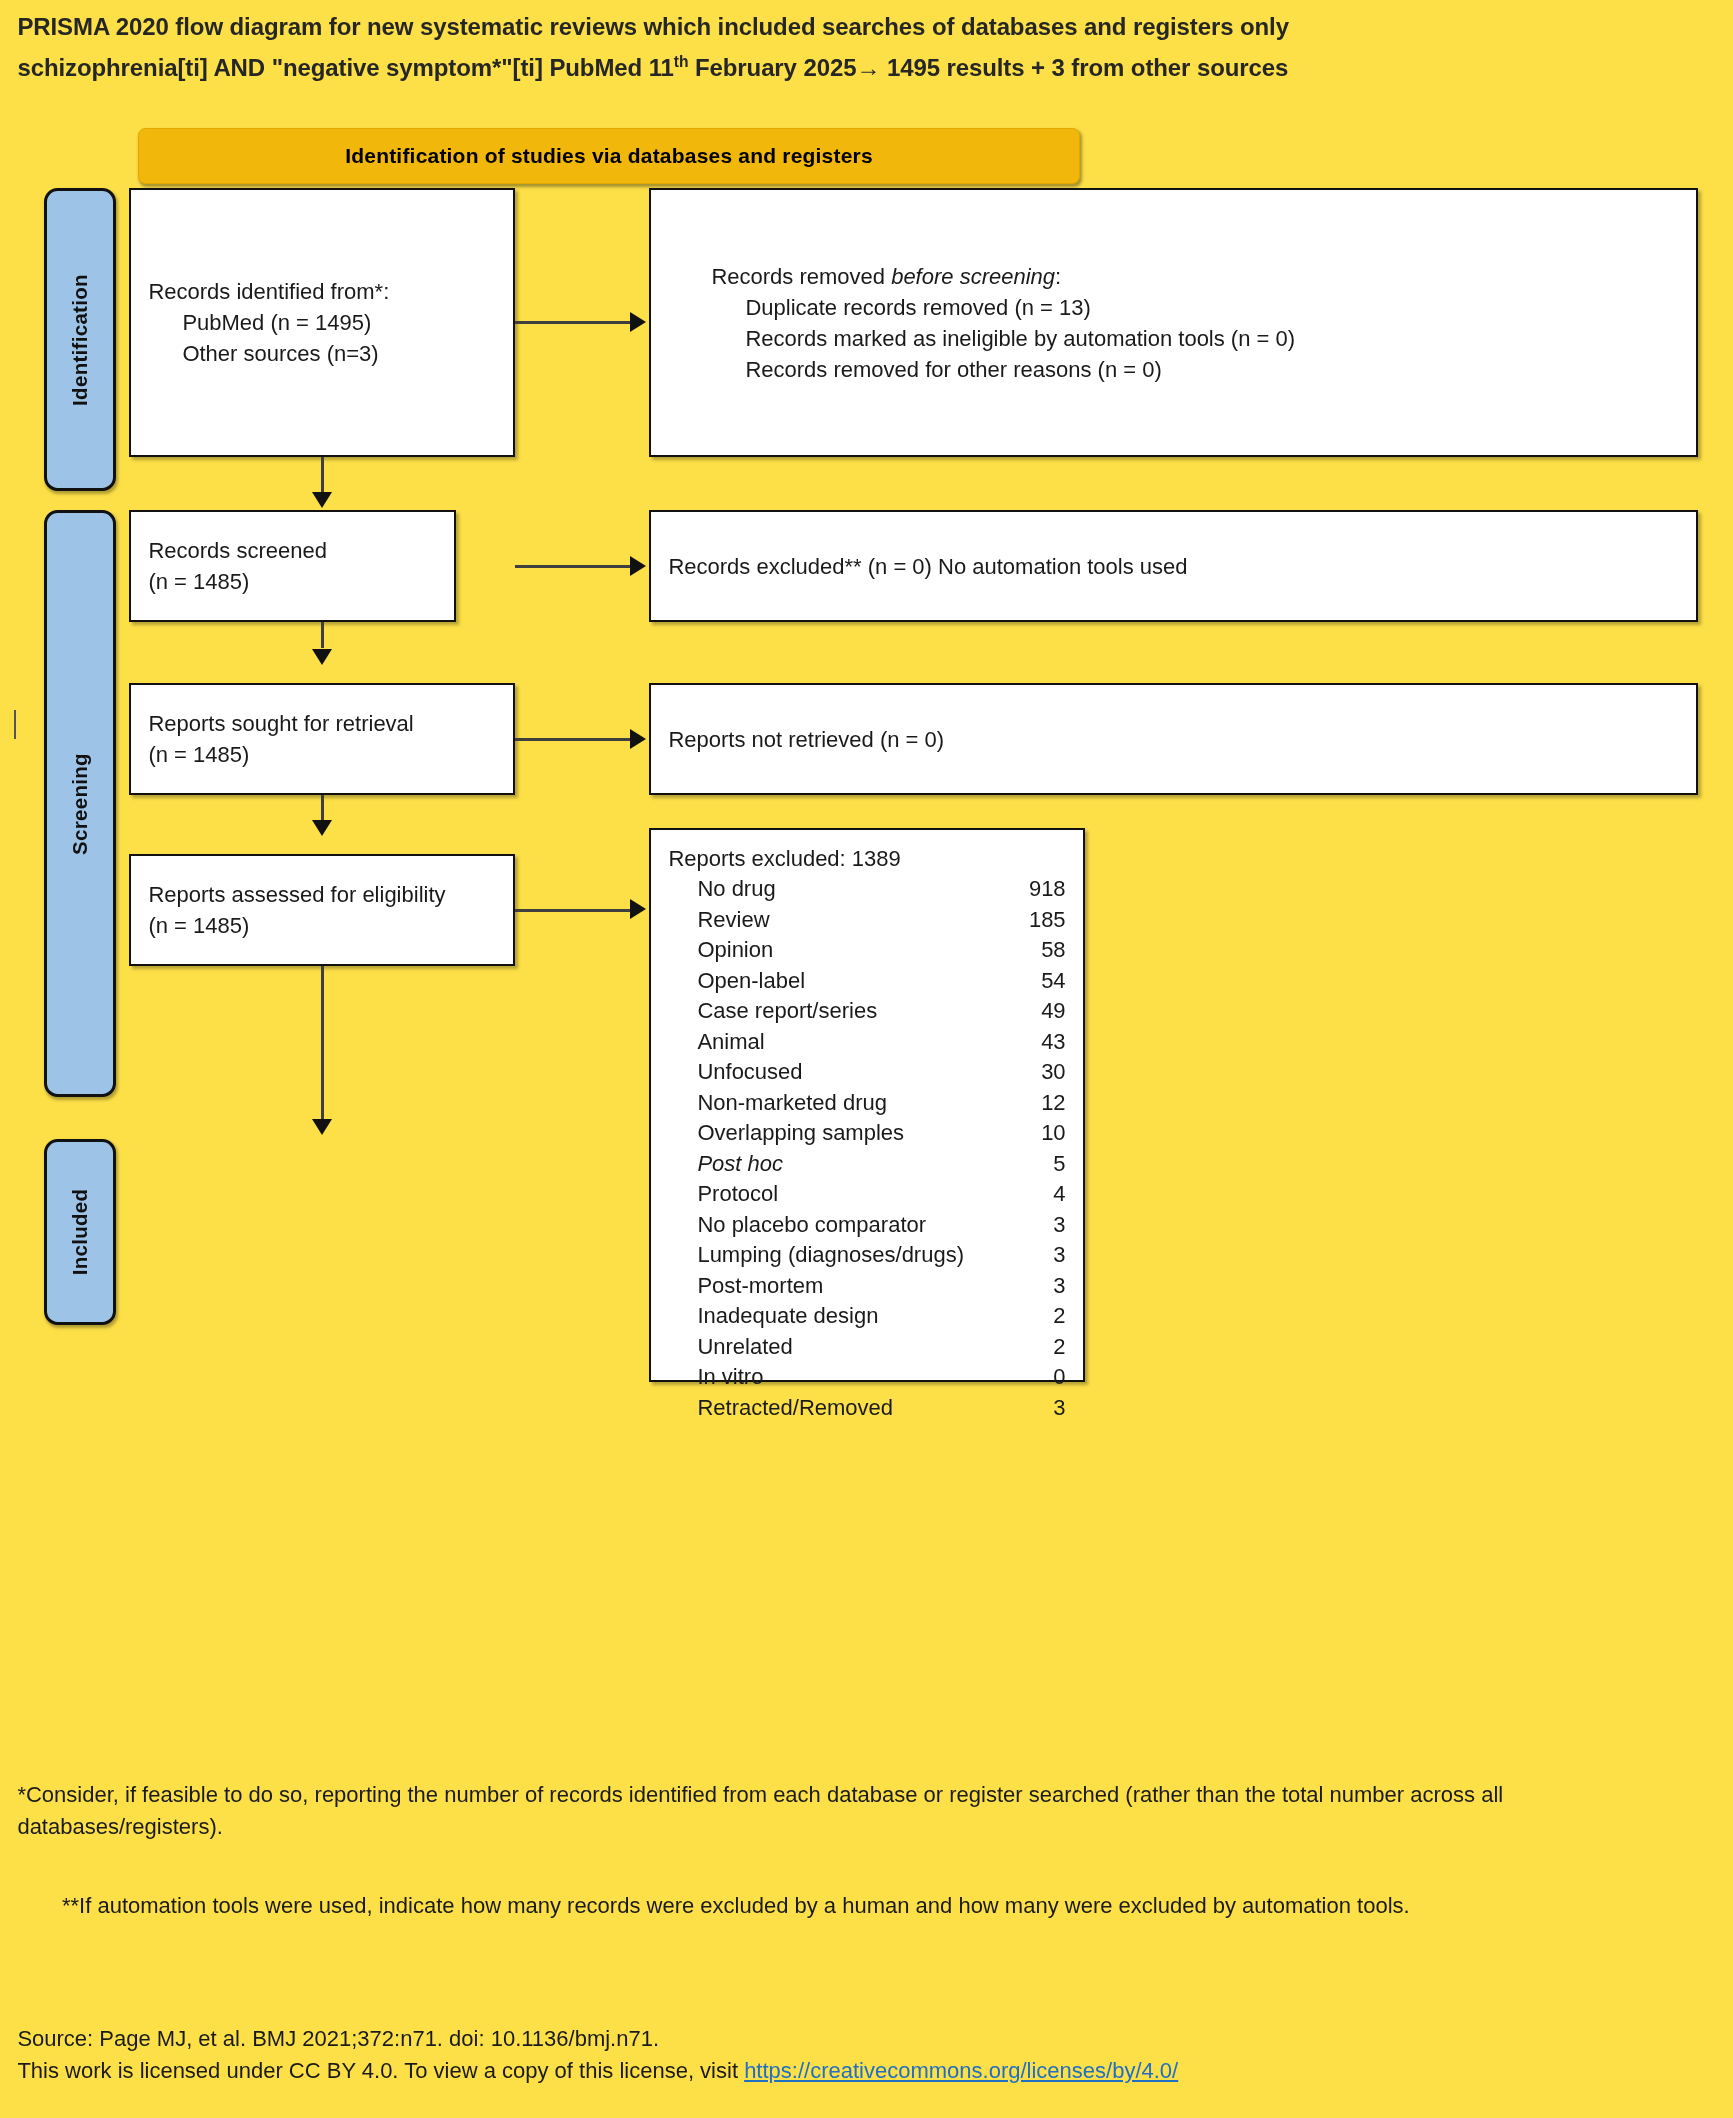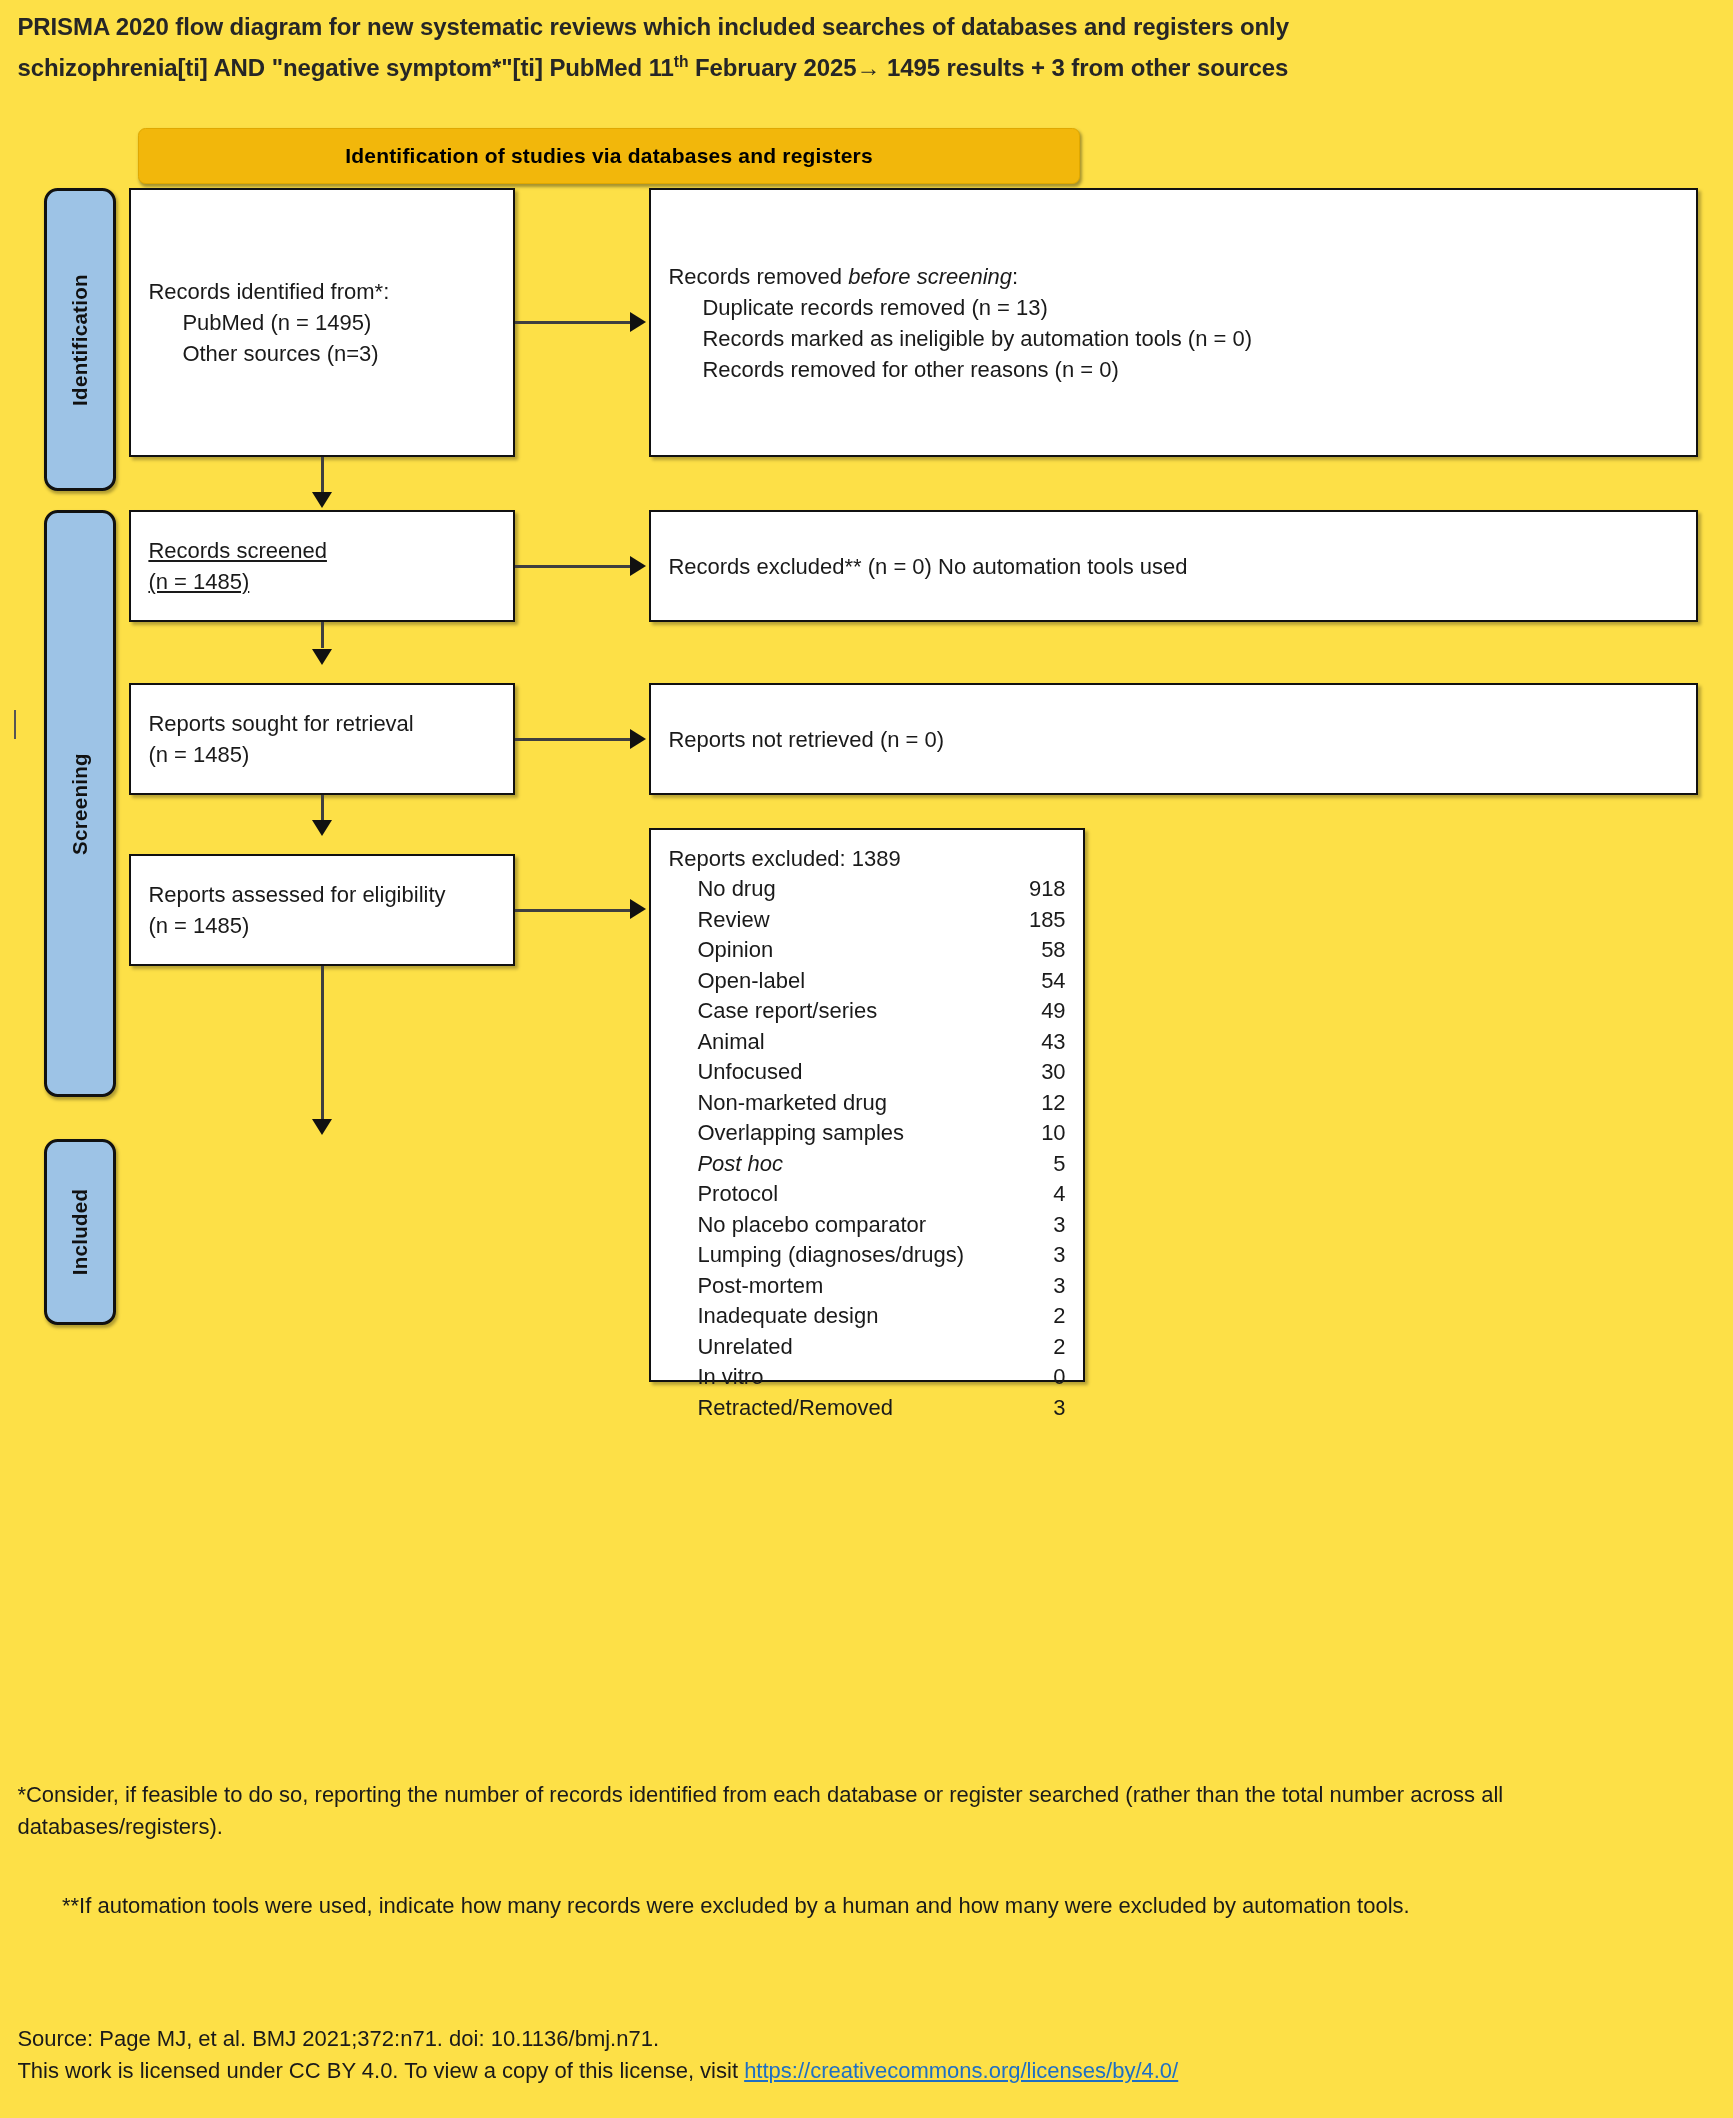--- a/index.html
+++ b/index.html
@@ -101,27 +101,27 @@
     font-size: 22px;
     line-height: 31px;
     color: #1a1a1a;
     white-space: nowrap;
   }
   .ln.indent { padding-left: 34px; }
   .ln em { font-style: italic; }
 
   
   #box-identified { left: 129px; top: 188px; width: 386px; height: 269px; }
-  #box-screened   { left: 129px; top: 510px; width: 386px; height: 112px; text-decoration: underline; }
+  #box-screened   { left: 129px; top: 510px; width: 327px; height: 112px; }
   #box-sought     { left: 129px; top: 683px; width: 386px; height: 112px; }
   #box-assessed   { left: 129px; top: 854px; width: 386px; height: 112px; }
   #box-included   { left: 129px; top: 1139px; width: 473px; height: 142px; }
 
   
-  #box-removed    { left: 649px; top: 188px; width: 1049px; height: 269px; }
+  #box-removed    { left: 649px; top: 188px; width: 1049px; height: 269px; padding-left: 43px; }
   #box-excluded-r { left: 649px; top: 510px; width: 1049px; height: 112px; }
   #box-notretr    { left: 649px; top: 683px; width: 1049px; height: 112px; }
   #box-reasons    { left: 649px; top: 828px; width: 436px; height: 554px; align-items: flex-start; }
   #box-reasons .box-inner { padding-top: 13.7px; }
 
   
   .reason-title { font-size: 22px; line-height: 30.5px; color: #1a1a1a; white-space: nowrap; }
   .reason-row {
     display: flex;
     font-size: 22px;

